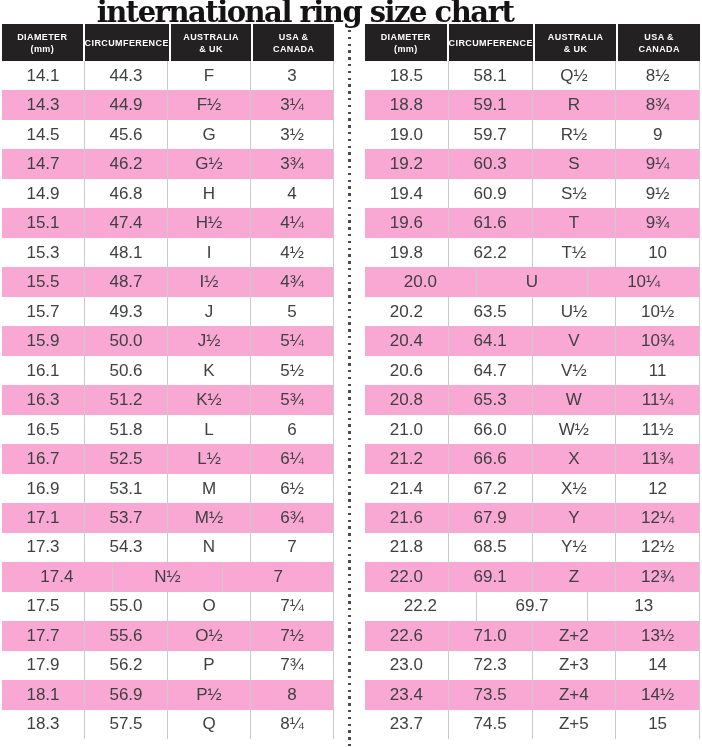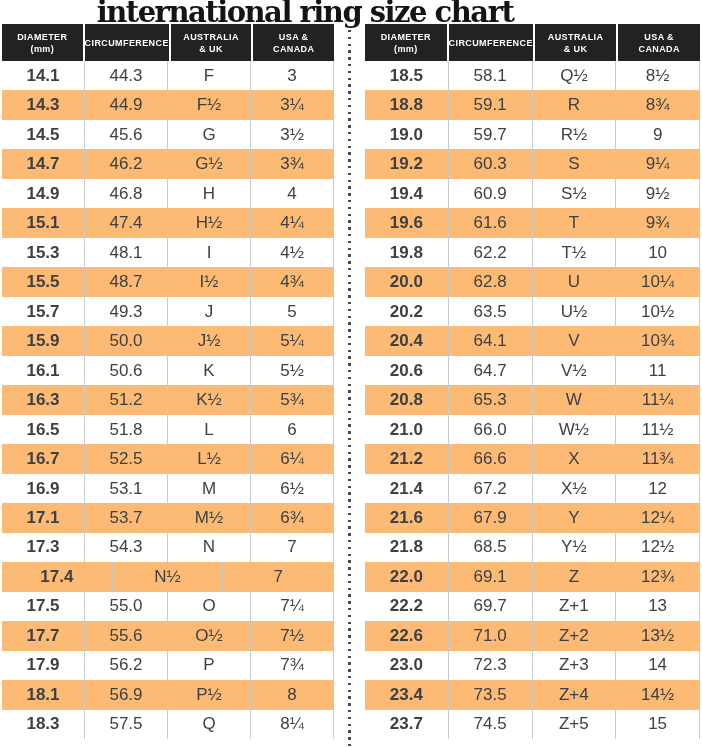--- a/index.html
+++ b/index.html
@@ -45,31 +45,31 @@
     text-align: center;
   }
   .hl:empty { display: none; }
 
   .tbody {
     display: flex;
     flex-direction: column;
     height: 678px;
   }
   .row { display: flex; flex: 1; background: #ffffff; }
-  .row.alt { background: #fdba74; }
+  .row.alt { background: #f9a8d4; }
   .cell {
     flex: 1;
     display: flex;
     align-items: center;
     justify-content: center;
     font-size: 17px;
     color: #3f4042;
     border-right: 1.5px solid #c9cbcb;
   }
-  .cell:first-child { border-left: none; font-weight: bold; }
+  .cell:first-child { border-left: none; }
 
   .divider {
     position: absolute;
     left: 348px; top: 30px;
     width: 2.5px; height: 717px;
     background-image: repeating-linear-gradient(
       to bottom,
       #4b4b4d 0px, #4b4b4d 2.4px,
       transparent 2.4px, transparent 6.8px
     );
@@ -301,21 +301,20 @@
           <div class="cell">9¾</div>
         </div>
         <div class="row">
           <div class="cell">19.8</div>
           <div class="cell">62.2</div>
           <div class="cell">T½</div>
           <div class="cell">10</div>
         </div>
         <div class="row alt">
           <div class="cell">20.0</div>
-          <div class="cell">62.8</div>
           <div class="cell">U</div>
           <div class="cell">10¼</div>
         </div>
         <div class="row">
           <div class="cell">20.2</div>
           <div class="cell">63.5</div>
           <div class="cell">U½</div>
           <div class="cell">10½</div>
         </div>
         <div class="row alt">
@@ -368,21 +367,20 @@
         </div>
         <div class="row alt">
           <div class="cell">22.0</div>
           <div class="cell">69.1</div>
           <div class="cell">Z</div>
           <div class="cell">12¾</div>
         </div>
         <div class="row">
           <div class="cell">22.2</div>
           <div class="cell">69.7</div>
-          <div class="cell">Z+1</div>
           <div class="cell">13</div>
         </div>
         <div class="row alt">
           <div class="cell">22.6</div>
           <div class="cell">71.0</div>
           <div class="cell">Z+2</div>
           <div class="cell">13½</div>
         </div>
         <div class="row">
           <div class="cell">23.0</div>

